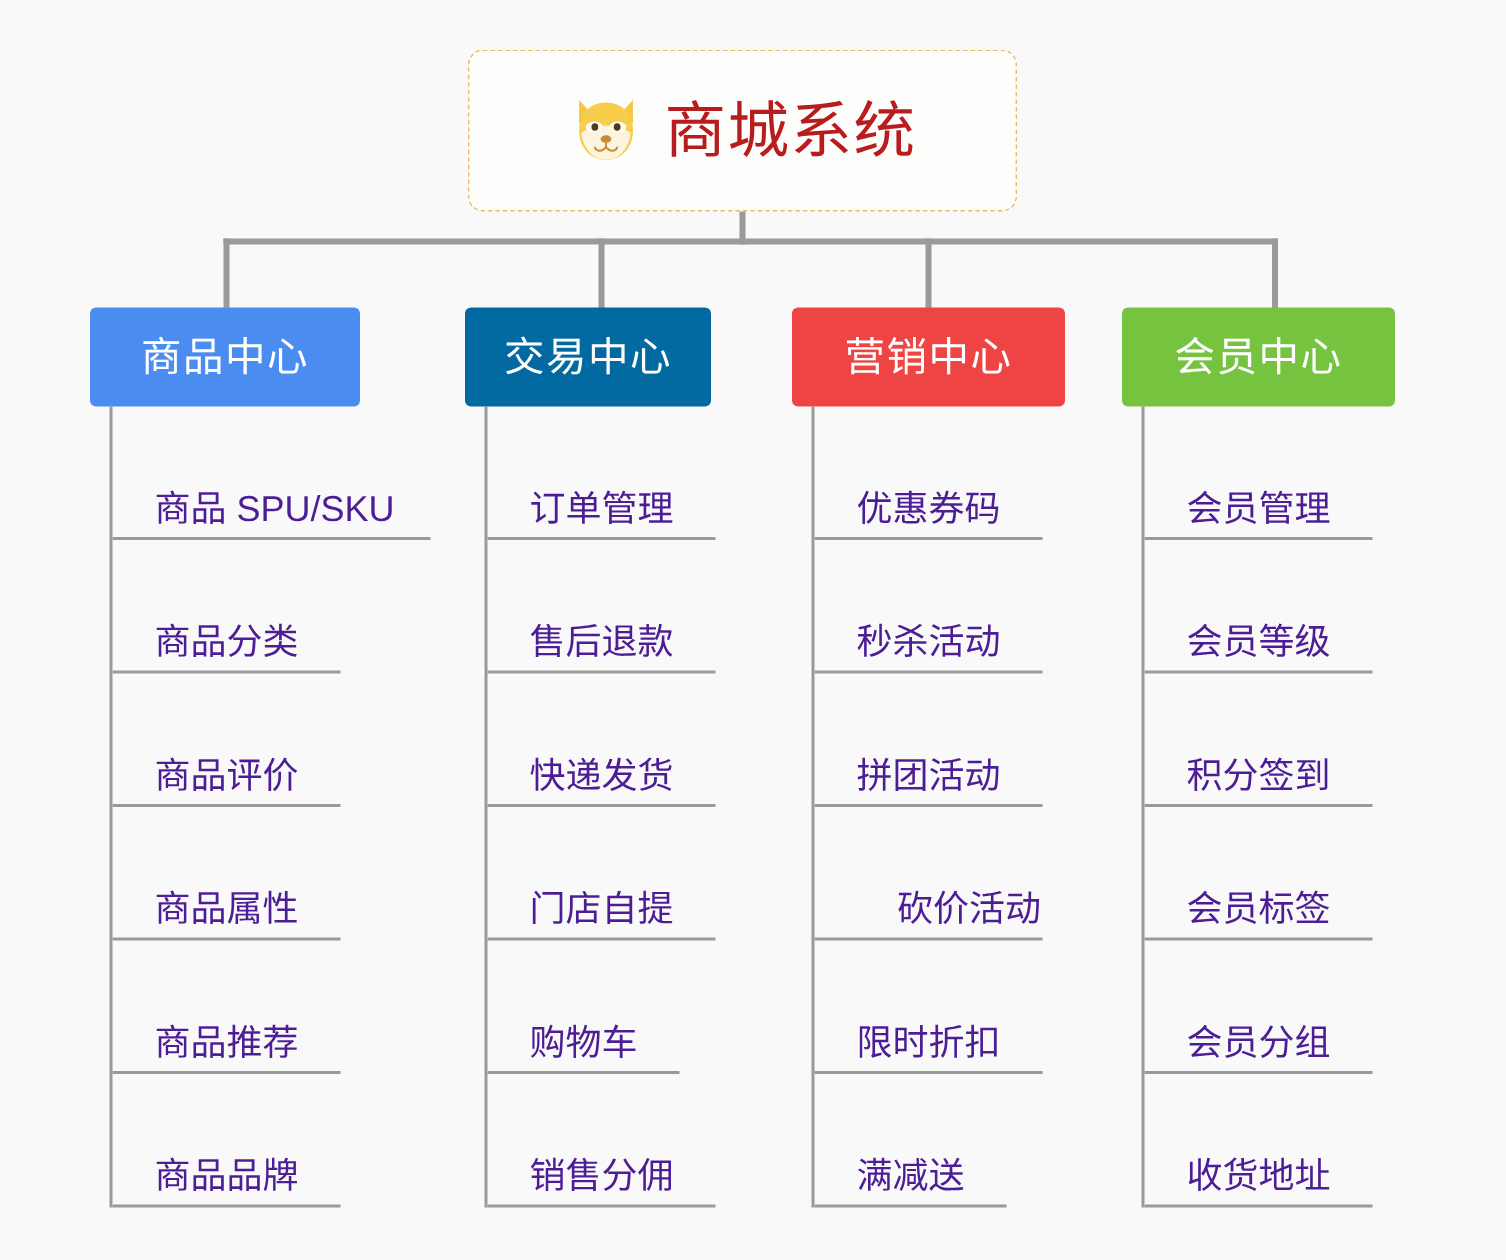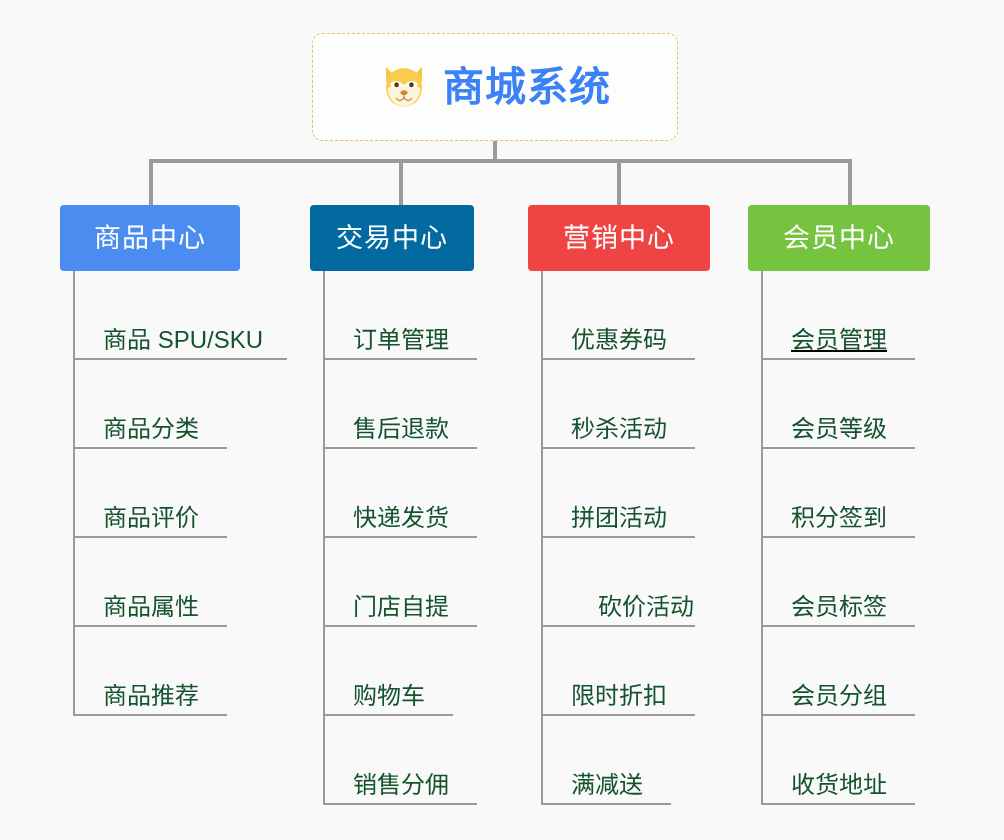--- a/index.html
+++ b/index.html
@@ -40,24 +40,23 @@
   }
   .root-icon {
     width: 50px;
     height: 50px;
     flex: 0 0 auto;
     display: block;
   }
   .root-title {
     font-size: 41px;
     line-height: 1;
-    color: #3b82f6;
+    color: #b91c1c;
     letter-spacing: 1px;
     white-space: nowrap;
-    font-weight: bold;
   }
 
   
   .trunk-vert {
     position: absolute;
     left: 493px;
     top: 141px;
     width: 4px;
     height: 22px;
     background: #9a9a9a;
@@ -113,21 +112,21 @@
     box-sizing: border-box;
     border-bottom: 2px solid #9a9a9a;
     display: flex;
     align-items: flex-end;
   }
   .leaf-label {
     display: inline-block;
     padding: 0 0 4px 28px;
     font-size: 24px;
     line-height: 1.15;
-    color: #14532d;
+    color: #4c1d95;
     white-space: nowrap;
   }
 
   
   .branch.col-0 { left: 60px; }
   .branch.col-0 .branch-head { width: 180px; background: #4a8cf0; }
   .branch.col-0 .leaf-list  { width: 212px; }
   .branch.col-0 .leaf-item.w-0 { width: 212px; }
   .branch.col-0 .leaf-item.w-1 { width: 152px; }
   .branch.col-0 .leaf-item.w-2 { width: 152px; }
@@ -151,21 +150,21 @@
   .branch.col-2 .leaf-item.w-0 { width: 152px; }
   .branch.col-2 .leaf-item.w-1 { width: 152px; text-align: right; }
   .branch.col-2 .leaf-item.w-2 { width: 152px; }
   .branch.col-2 .leaf-item.w-3 { width: 152px; padding-left: 27px; }
   .branch.col-2 .leaf-item.w-4 { width: 152px; }
   .branch.col-2 .leaf-item.w-5 { width: 128px; }
 
   .branch.col-3 { left: 748px; }
   .branch.col-3 .branch-head { width: 182px; background: #76c33f; }
   .branch.col-3 .leaf-list  { width: 152px; }
-  .branch.col-3 .leaf-item.w-0 { width: 152px; text-decoration: underline; }
+  .branch.col-3 .leaf-item.w-0 { width: 152px; }
   .branch.col-3 .leaf-item.w-1 { width: 152px; }
   .branch.col-3 .leaf-item.w-2 { width: 152px; }
   .branch.col-3 .leaf-item.w-3 { width: 152px; }
   .branch.col-3 .leaf-item.w-4 { width: 152px; }
   .branch.col-3 .leaf-item.w-5 { width: 152px; }
 </style>
 </head>
 <body>
 
 <div id="mindmap">
@@ -208,20 +207,23 @@
         </div>
       <div class="leaf-item w-2">
           <span class="leaf-label">商品评价</span>
         </div>
       <div class="leaf-item w-3">
           <span class="leaf-label">商品属性</span>
         </div>
       <div class="leaf-item w-4">
           <span class="leaf-label">商品推荐</span>
         </div>
+      <div class="leaf-item w-5">
+          <span class="leaf-label">商品品牌</span>
+        </div>
     </div>
   </div>
 
   <div class="branch col-1">
     <div class="branch-head">
       <span class="branch-head-label">交易中心</span>
     </div>
     <div class="leaf-list">
       <div class="leaf-item w-0">
           <span class="leaf-label">订单管理</span>

